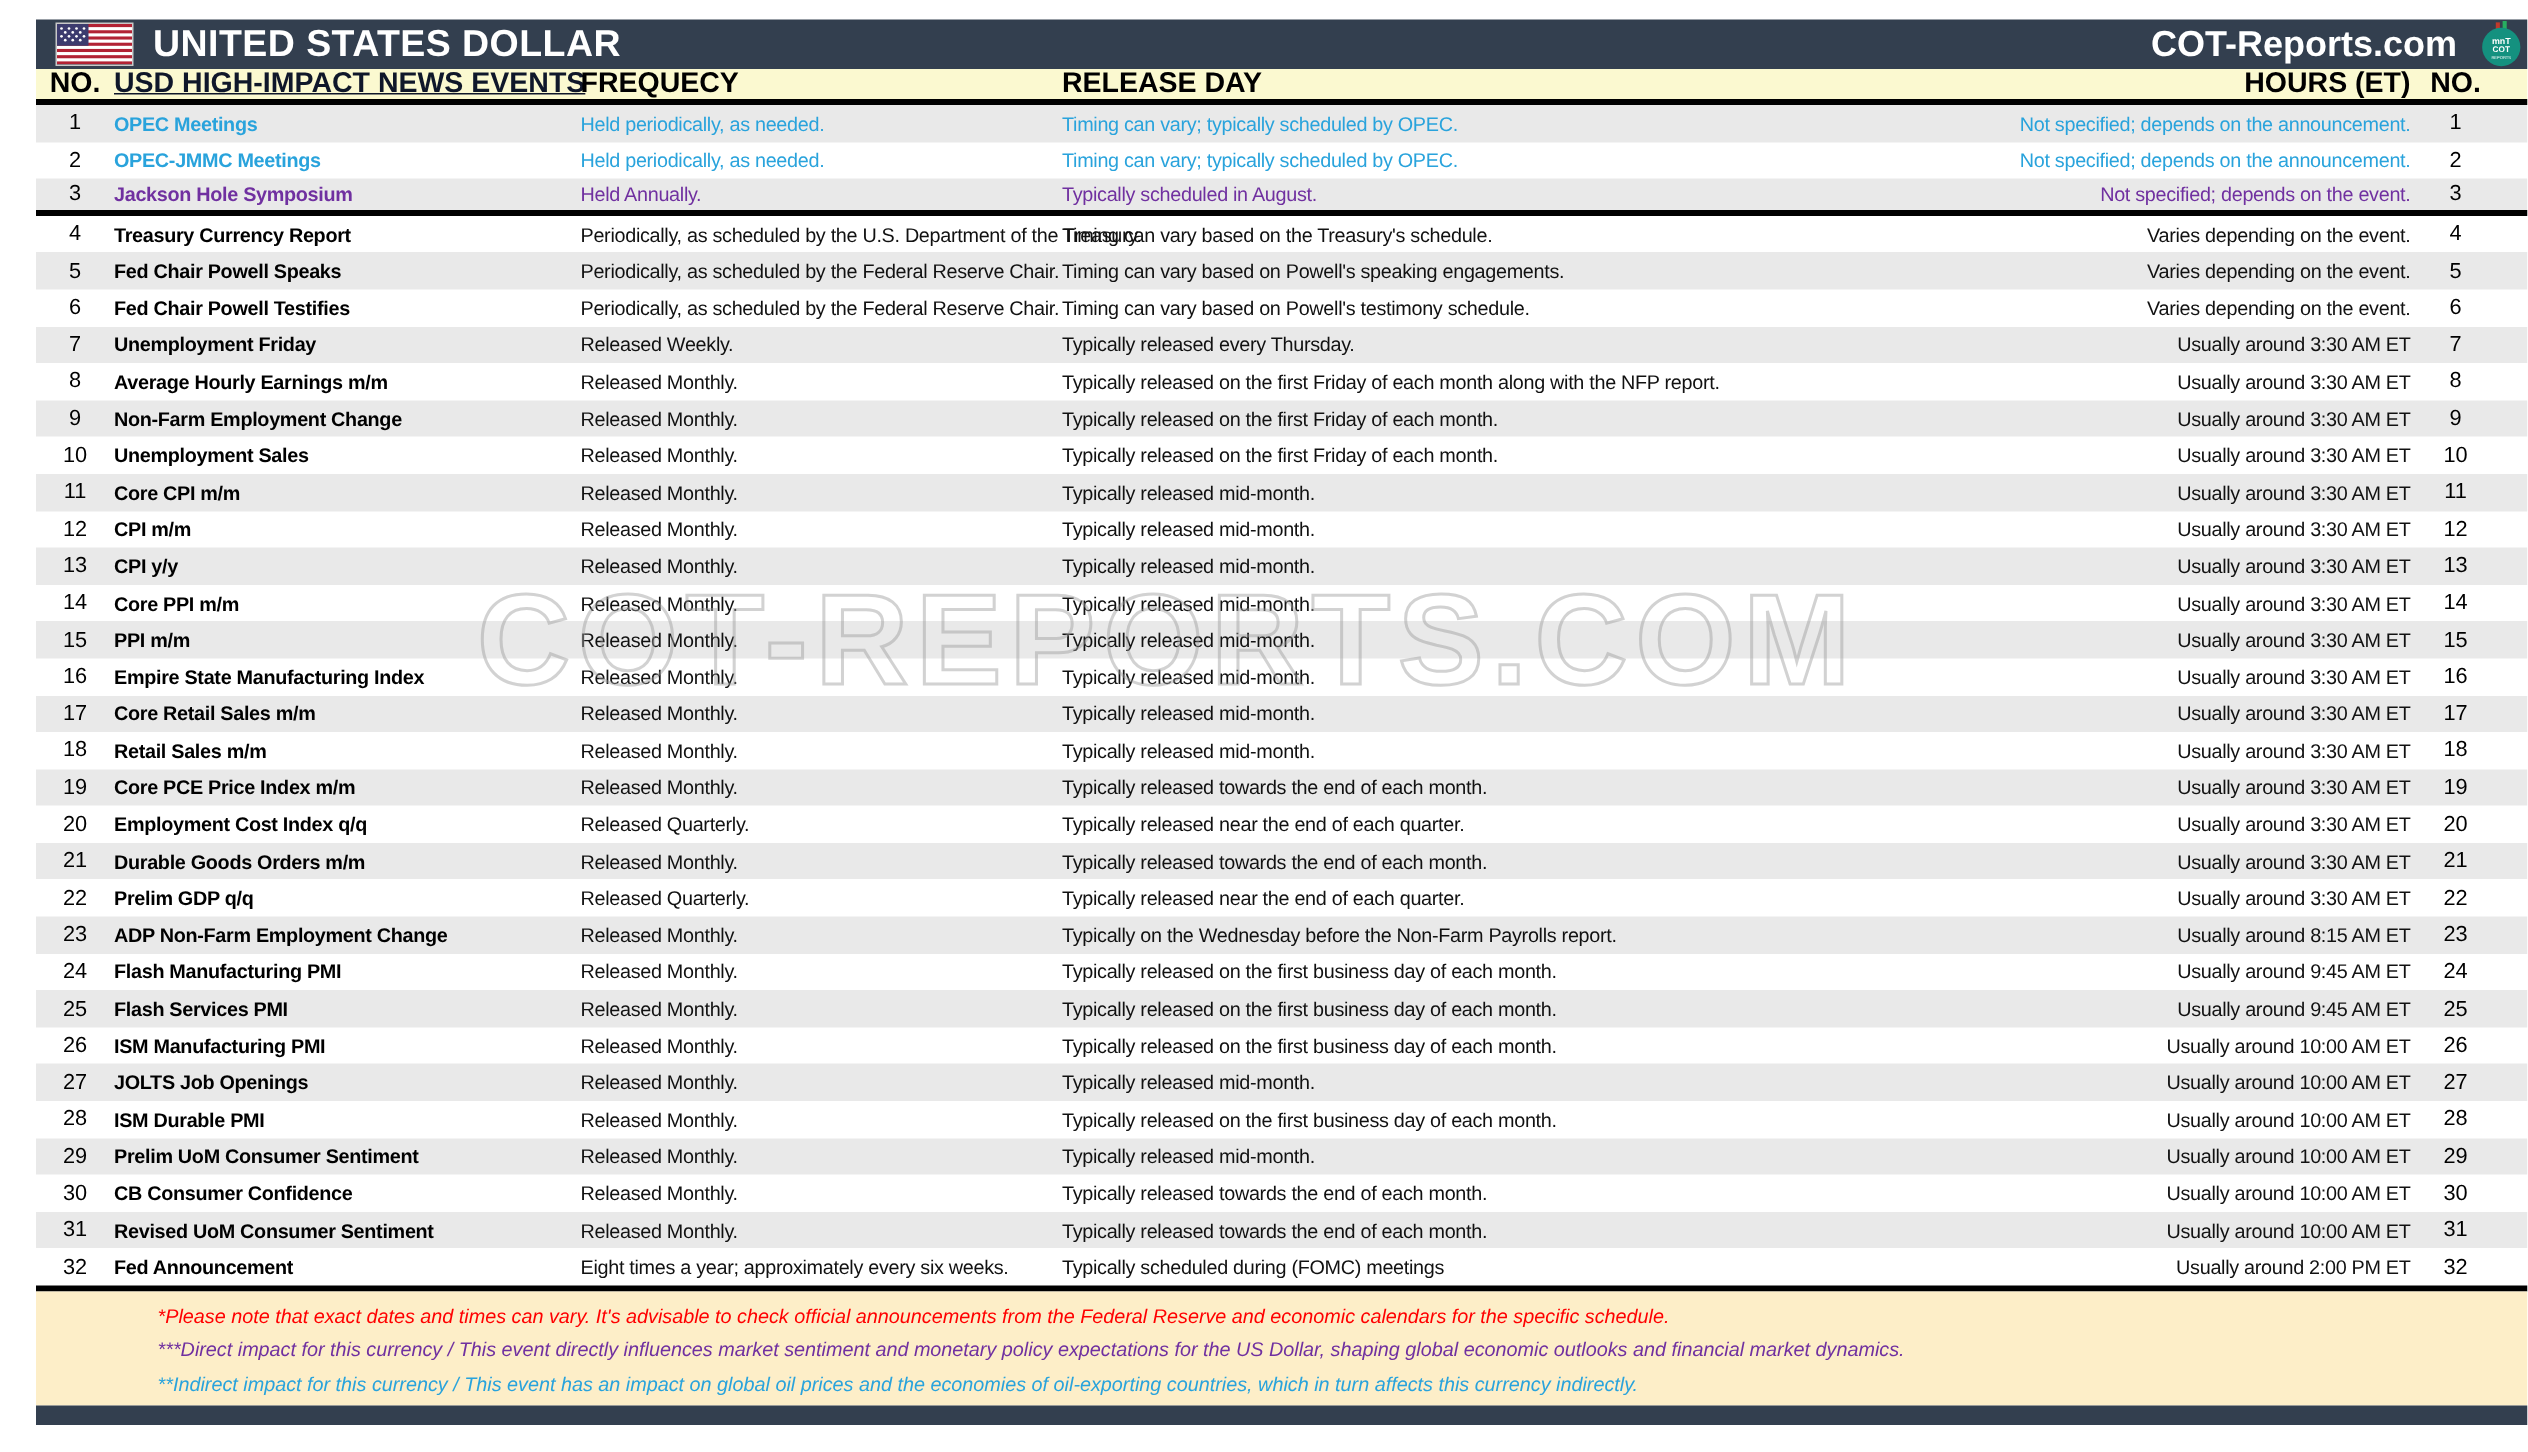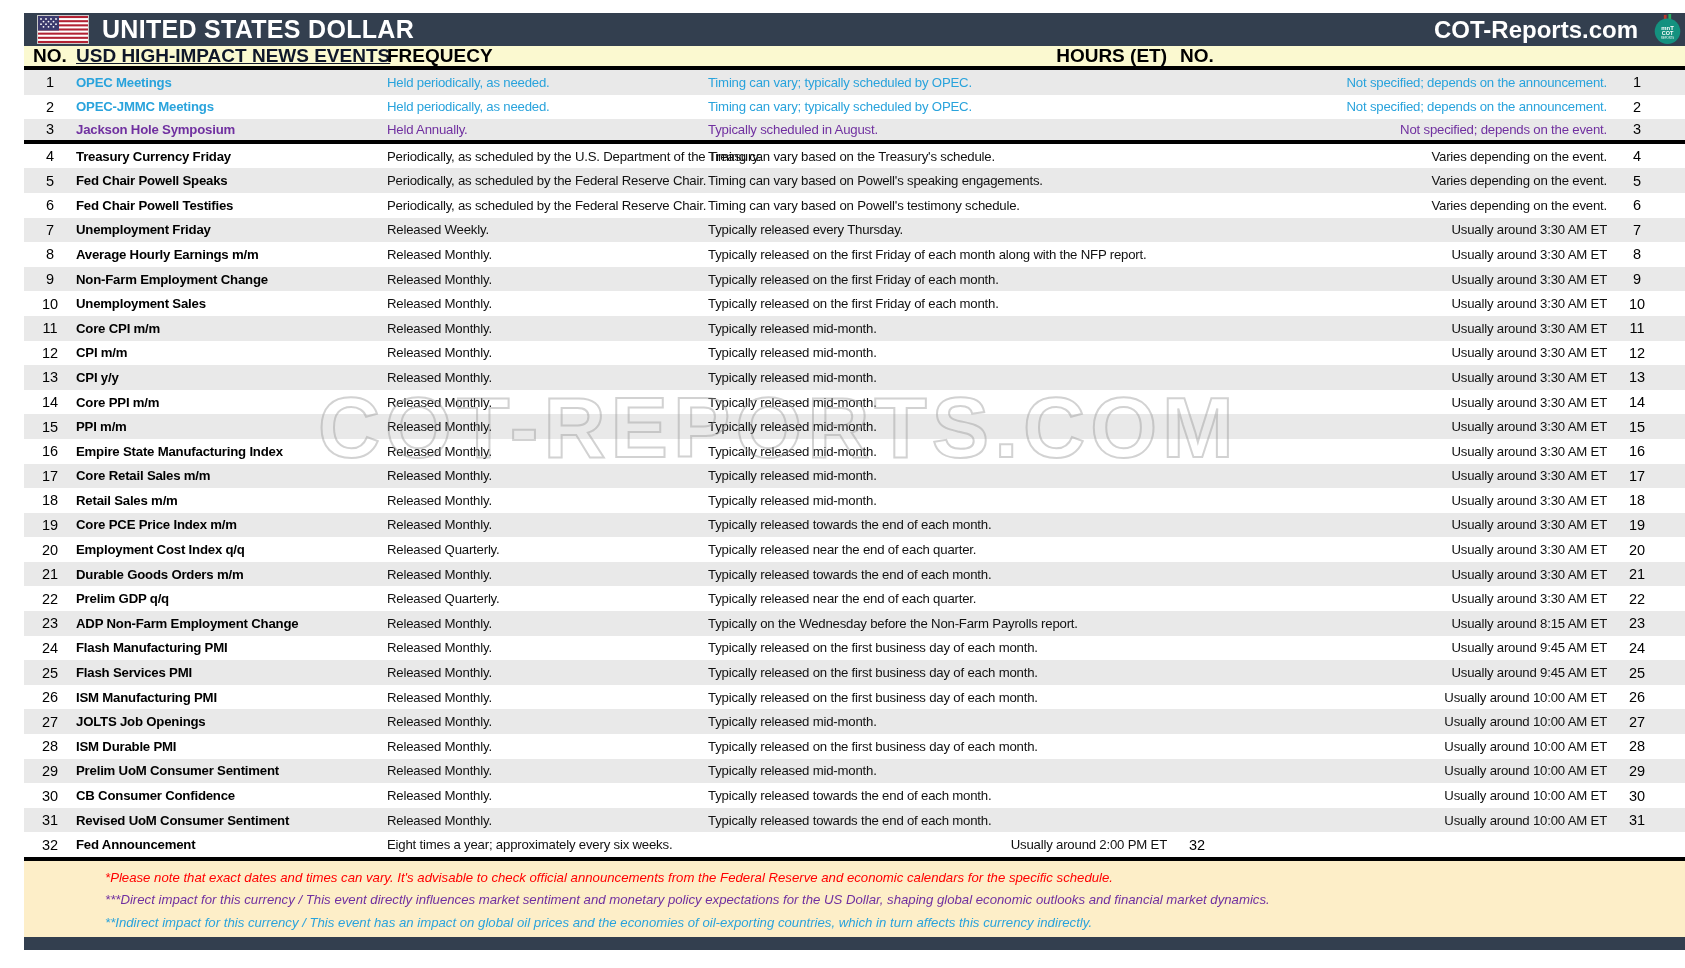--- a/index.html
+++ b/index.html
@@ -94,20 +94,21 @@
         <text x="17" y="17" font-size="6.5" font-weight="bold" fill="#ffffff" text-anchor="middle" font-family="Liberation Sans, sans-serif">mnT</text>
         <text x="17" y="23" font-size="6" font-weight="bold" fill="#ffffff" text-anchor="middle" font-family="Liberation Sans, sans-serif">COT</text>
         <text x="17" y="27.5" font-size="3" fill="#ffffff" text-anchor="middle" font-family="Liberation Sans, sans-serif">REPORTS</text>
       </svg>
     </div>
 
     <div class="colheader">
       <div class="cell c-no">NO.</div>
       <div class="cell c-event">USD HIGH-IMPACT NEWS EVENTS</div>
       <div class="cell c-freq">FREQUECY</div>
+      <div class="cell c-release">RELEASE DAY</div>
       <div class="cell c-hours">HOURS (ET)</div>
       <div class="cell c-no-r">NO.</div>
     </div>
 
     <div class="tbody">
   <div class="row blue">
     <div class="cell c-no">1</div>
     <div class="cell c-event">OPEC Meetings</div>
     <div class="cell c-freq">Held periodically, as needed.</div>
     <div class="cell c-release">Timing can vary; typically scheduled by OPEC.</div>
@@ -128,21 +129,21 @@
     <div class="cell c-no">3</div>
     <div class="cell c-event">Jackson Hole Symposium</div>
     <div class="cell c-freq">Held Annually.</div>
     <div class="cell c-release">Typically scheduled in August.</div>
     <div class="cell c-hours">Not specified; depends on the event.</div>
     <div class="cell c-no-r">3</div>
   </div>
 
   <div class="row">
     <div class="cell c-no">4</div>
-    <div class="cell c-event">Treasury Currency Friday</div>
+    <div class="cell c-event">Treasury Currency Report</div>
     <div class="cell c-freq">Periodically, as scheduled by the U.S. Department of the Treasury.</div>
     <div class="cell c-release">Timing can vary based on the Treasury's schedule.</div>
     <div class="cell c-hours">Varies depending on the event.</div>
     <div class="cell c-no-r">4</div>
   </div>
 
   <div class="row">
     <div class="cell c-no">5</div>
     <div class="cell c-event">Fed Chair Powell Speaks</div>
     <div class="cell c-freq">Periodically, as scheduled by the Federal Reserve Chair.</div>
@@ -382,20 +383,21 @@
     <div class="cell c-freq">Released Monthly.</div>
     <div class="cell c-release">Typically released towards the end of each month.</div>
     <div class="cell c-hours">Usually around 10:00 AM ET</div>
     <div class="cell c-no-r">31</div>
   </div>
 
   <div class="row">
     <div class="cell c-no">32</div>
     <div class="cell c-event">Fed Announcement</div>
     <div class="cell c-freq">Eight times a year; approximately every six weeks.</div>
+    <div class="cell c-release">Typically scheduled during (FOMC) meetings</div>
     <div class="cell c-hours">Usually around 2:00 PM ET</div>
     <div class="cell c-no-r">32</div>
   </div>
 </div>
 
     <div class="notes">
       <div class="note red">*Please note that exact dates and times can vary. It's advisable to check official announcements from the Federal Reserve and economic calendars for the specific schedule.</div>
       <div class="note purple">***Direct impact for this currency / This event directly influences market sentiment and monetary policy expectations for the US Dollar, shaping global economic outlooks and financial market dynamics.</div>
       <div class="note blue">**Indirect impact for this currency / This event has an impact on global oil prices and the economies of oil-exporting countries, which in turn affects this currency indirectly.</div>
     </div>

